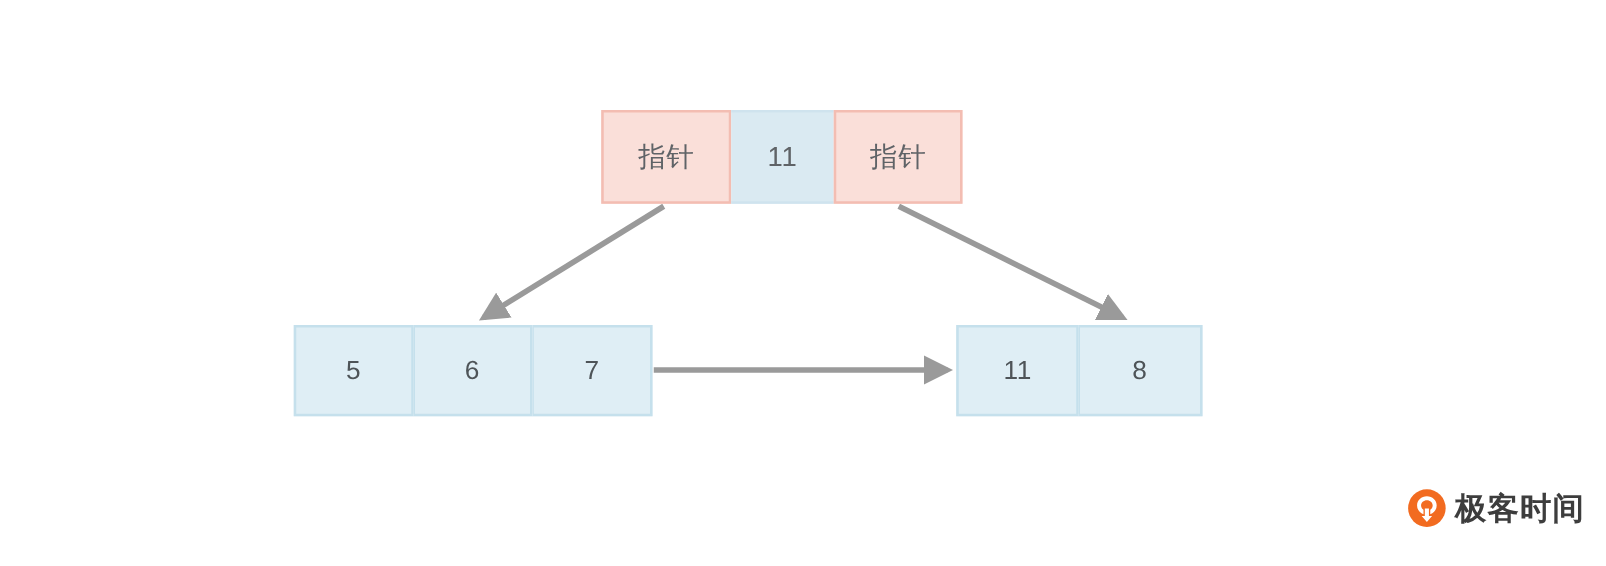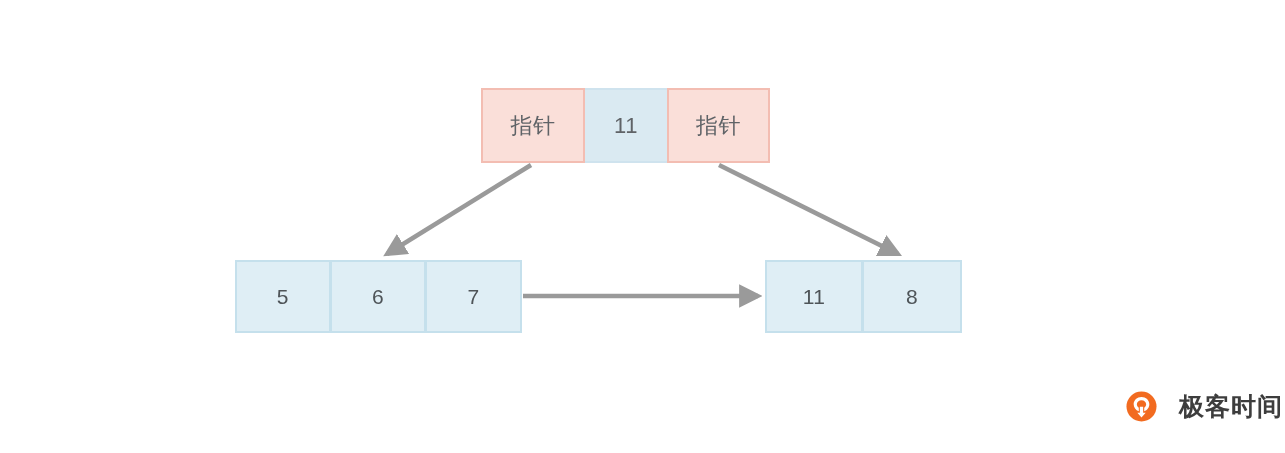--- a/index.html
+++ b/index.html
@@ -92,21 +92,21 @@
   }
   #leaf-right .cell { width: 98.33px; }
 
   
   #brand-logo {
     position: absolute;
     left: 1126px;
     top: 391px;
     display: flex;
     align-items: center;
-    gap: 22px;
+    gap: 7px;
   }
   #brand-mark {
     width: 31px;
     height: 31px;
     flex: 0 0 31px;
   }
   #brand-text {
     font-size: 25px;
     font-weight: 700;
     color: #3d3d3d;

